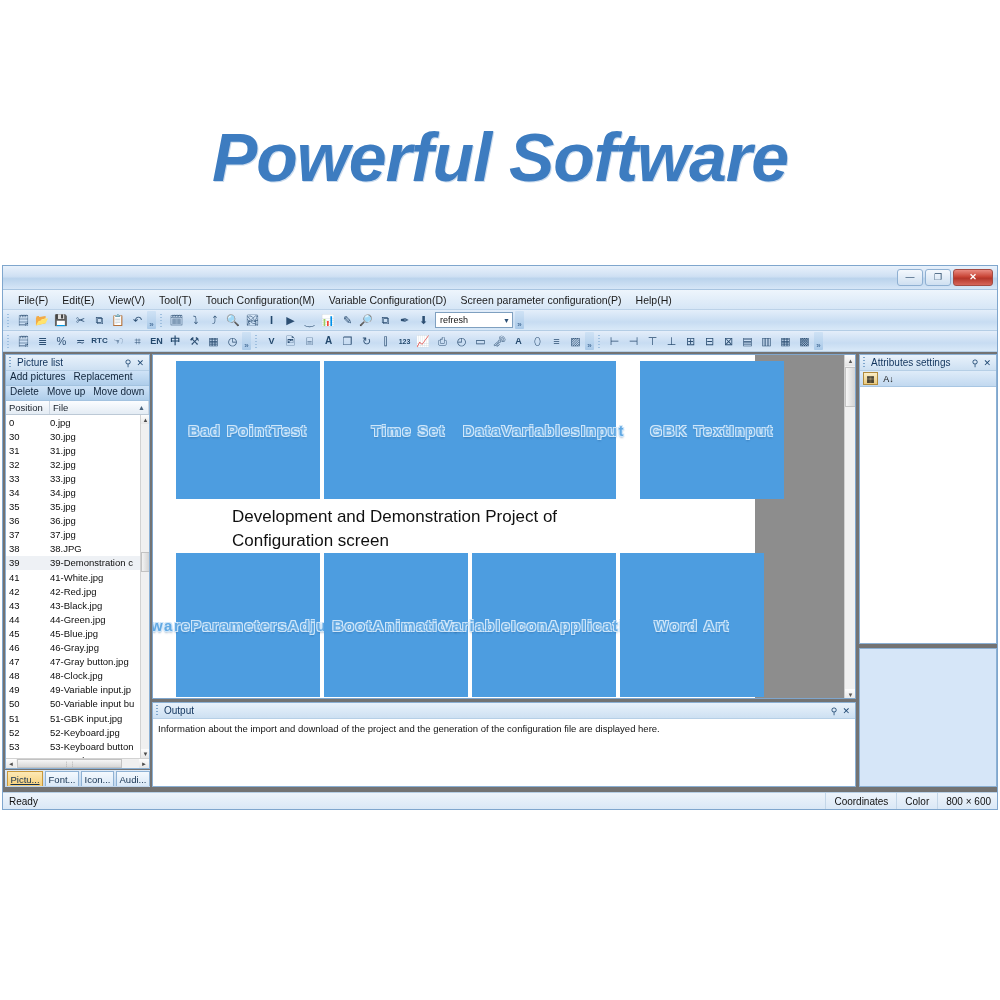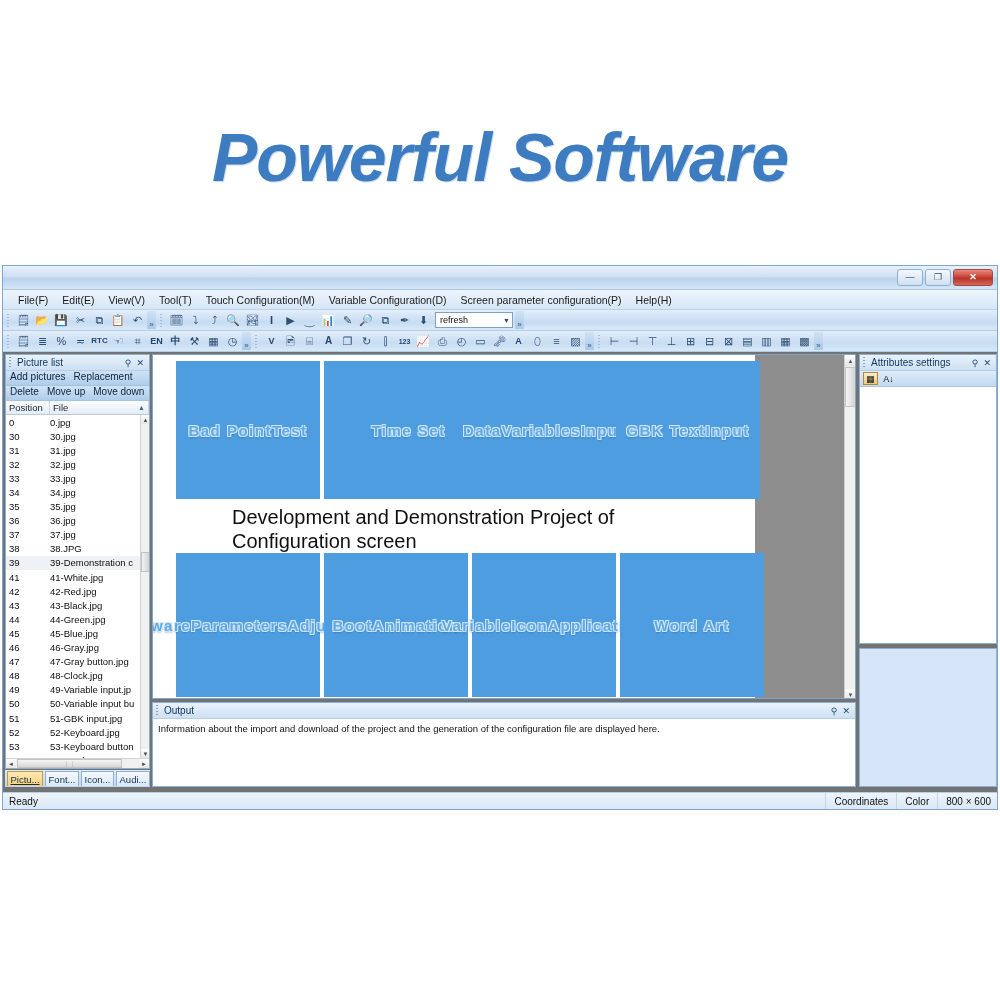--- a/index.html
+++ b/index.html
@@ -275,21 +275,21 @@
       -1px  1px 0 #cfe6f9, 1px  1px 0 #cfe6f9,
        0px  2px 2px rgba(20,70,120,0.35);
     color: #62a9e3;
   }
   #center-label {
     position: absolute;
     left: 0px; top: 146px; width: 595px; height: 56px;
     background: #ffffff;
     display: flex; flex-direction: column; justify-content: center;
     padding-left: 72px;
-    font-size: 20px; color: #101010;
+    font-size: 17px; color: #101010;
     line-height: 24px;
     font-family: "Liberation Sans", sans-serif;
   }
   #canvas-vscroll {
     position: absolute; right: 0; top: 0; width: 11px; height: 345px;
     background: #f0f0f0; border-left: 1px solid #d0d0d0;
   }
   #canvas-vscroll .sb-up, #canvas-vscroll .sb-dn {
     width: 11px; height: 11px; display:flex;align-items:center;justify-content:center;
     font-size:6px; color:#555; background:linear-gradient(to bottom,#fdfdfd,#e4e4e4);
@@ -747,21 +747,21 @@
         <div class="tile" style="left:16px;  top:6px;   width:144px; height:138px;">
             <div>Bad Point</div>
             <div>Test</div>
           </div>
         <div class="tile" style="left:164px; top:6px;   width:169px; height:138px;">Time Set</div>
         <div class="tile" style="left:312px; top:6px; width:144px; height:138px;">
             <div>Data</div>
             <div>Variables</div>
             <div>Input</div>
           </div>
-        <div class="tile" style="left:456px; top:6px;   width:144px; height:138px;">
+        <div class="tile" style="left:480px; top:6px;   width:144px; height:138px;">
             <div>GBK Text</div>
             <div>Input</div>
           </div>
 
         <div id="center-label">
           <div>Development and Demonstration Project of</div>
           <div>Configuration screen</div>
         </div>
 
         <div class="tile" style="left:16px;  top:198px; width:144px; height:144px;">

